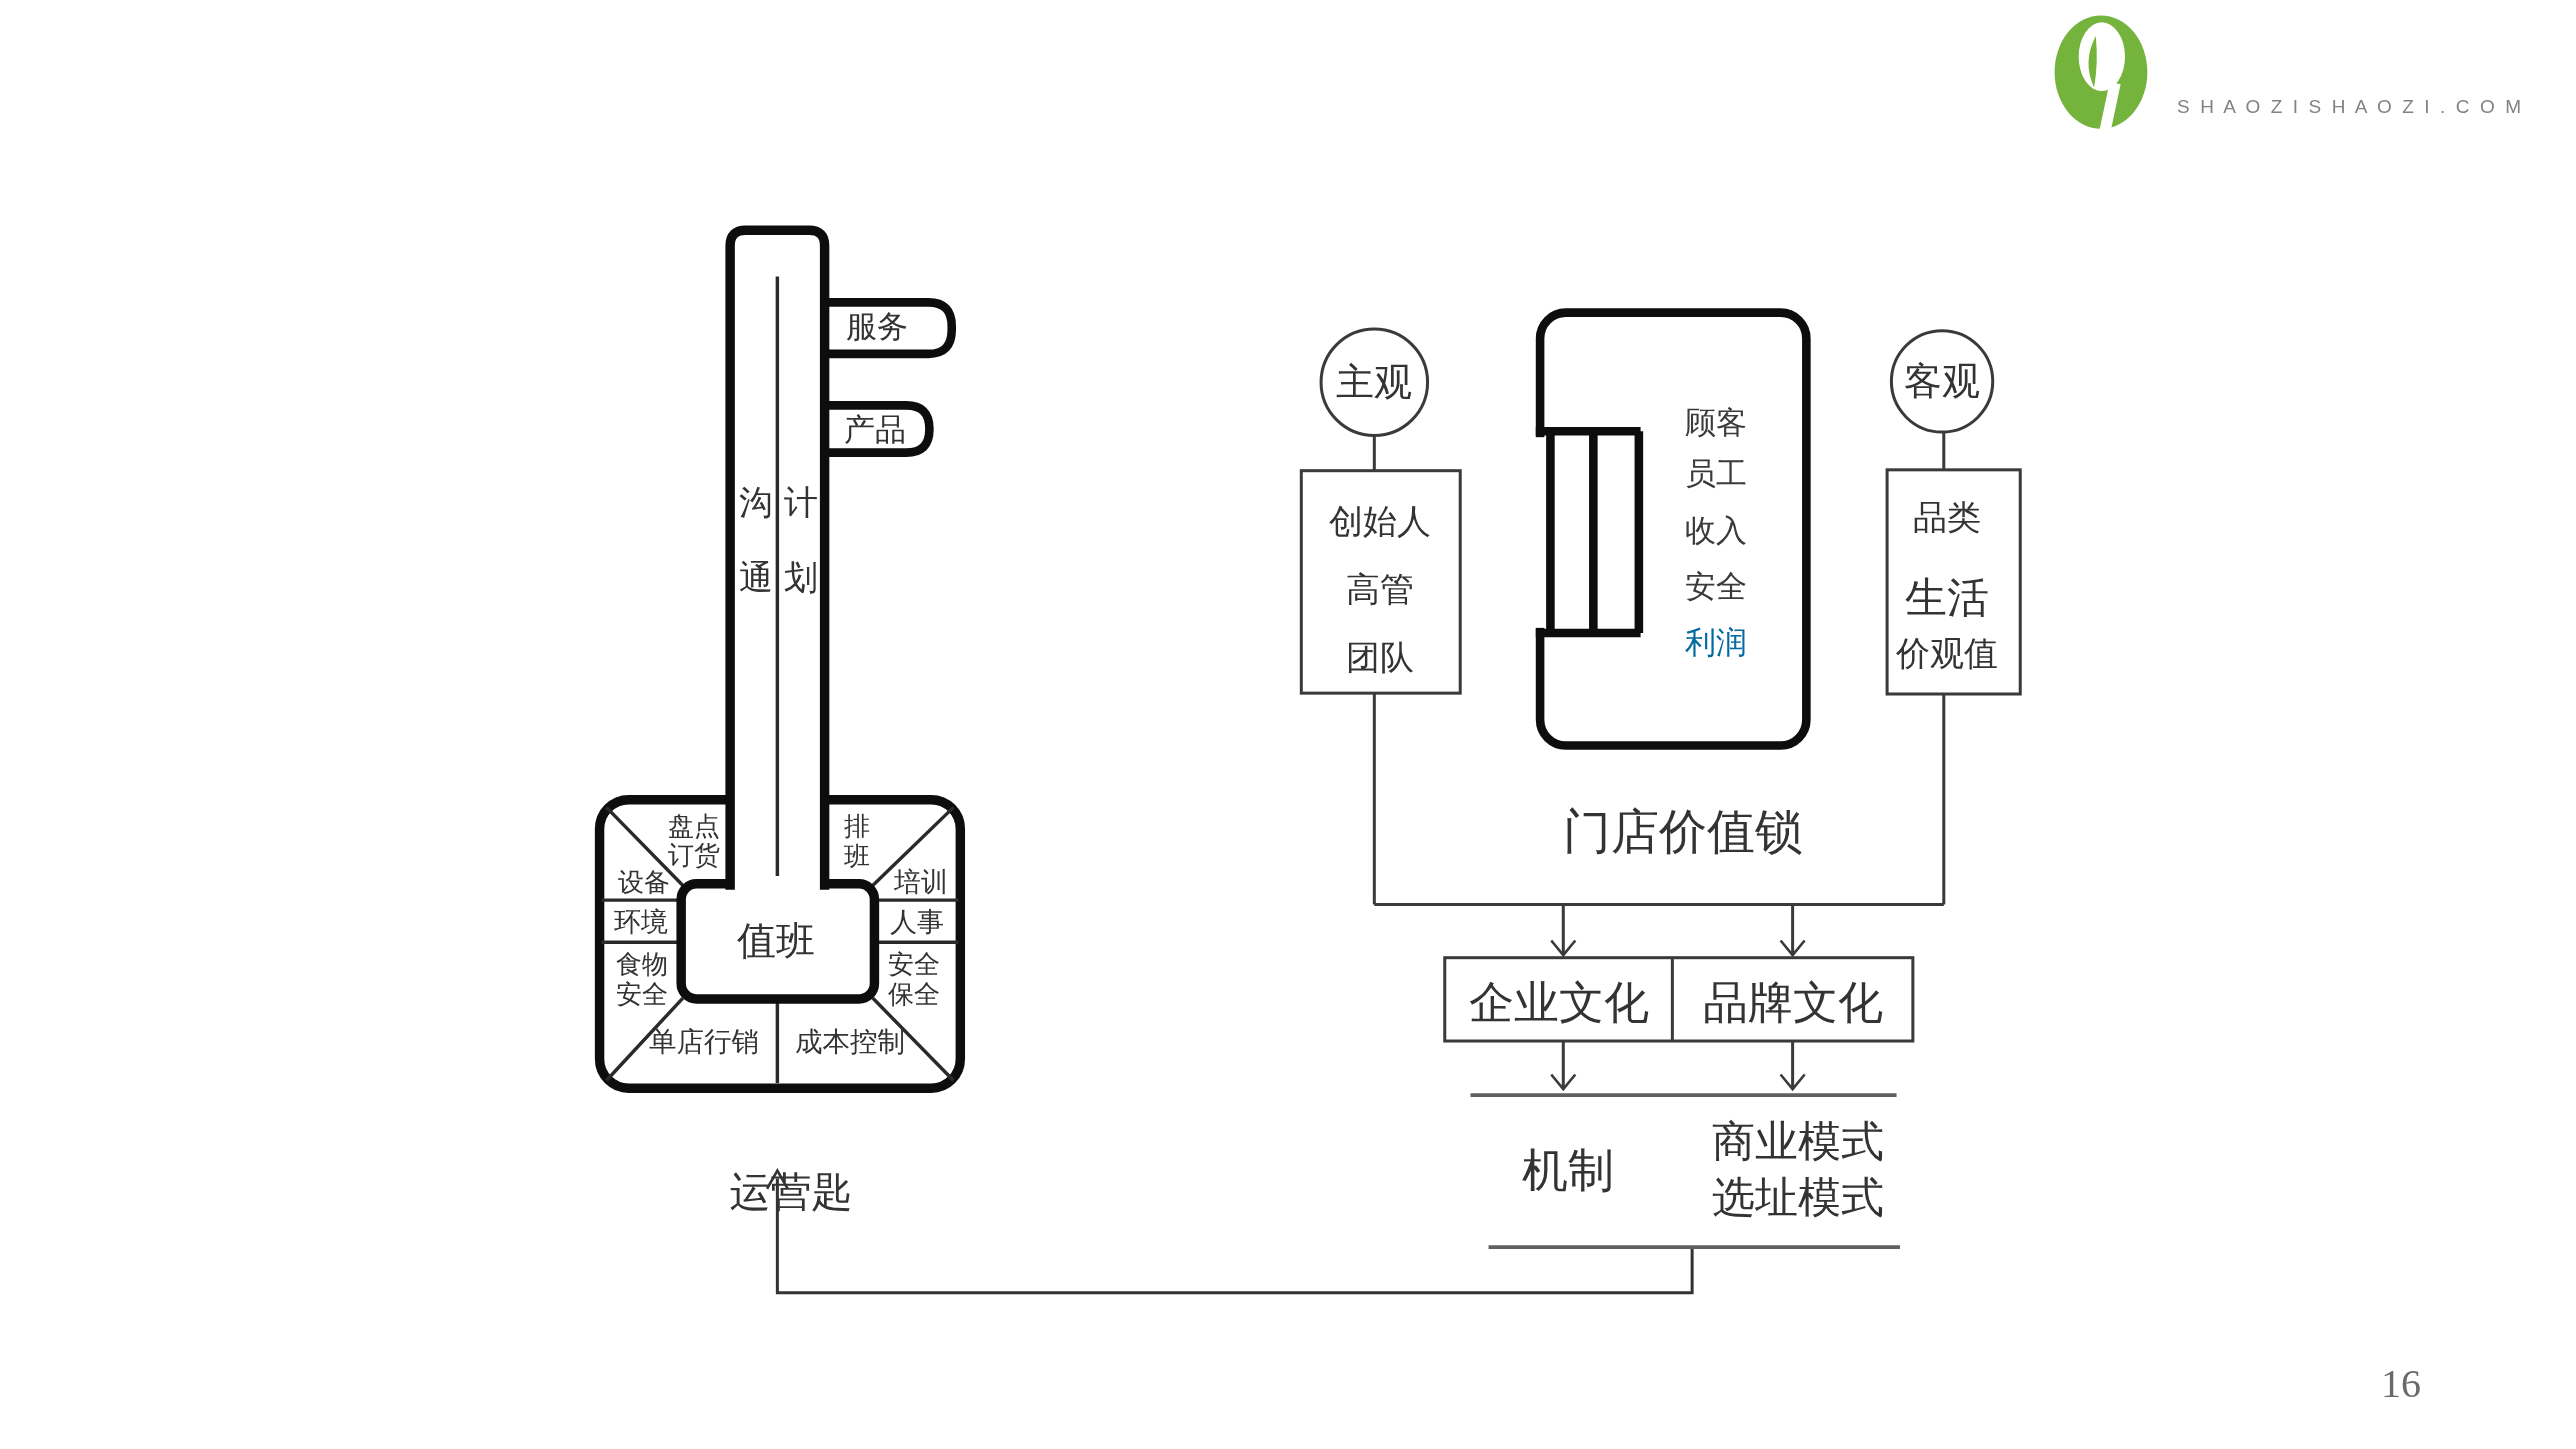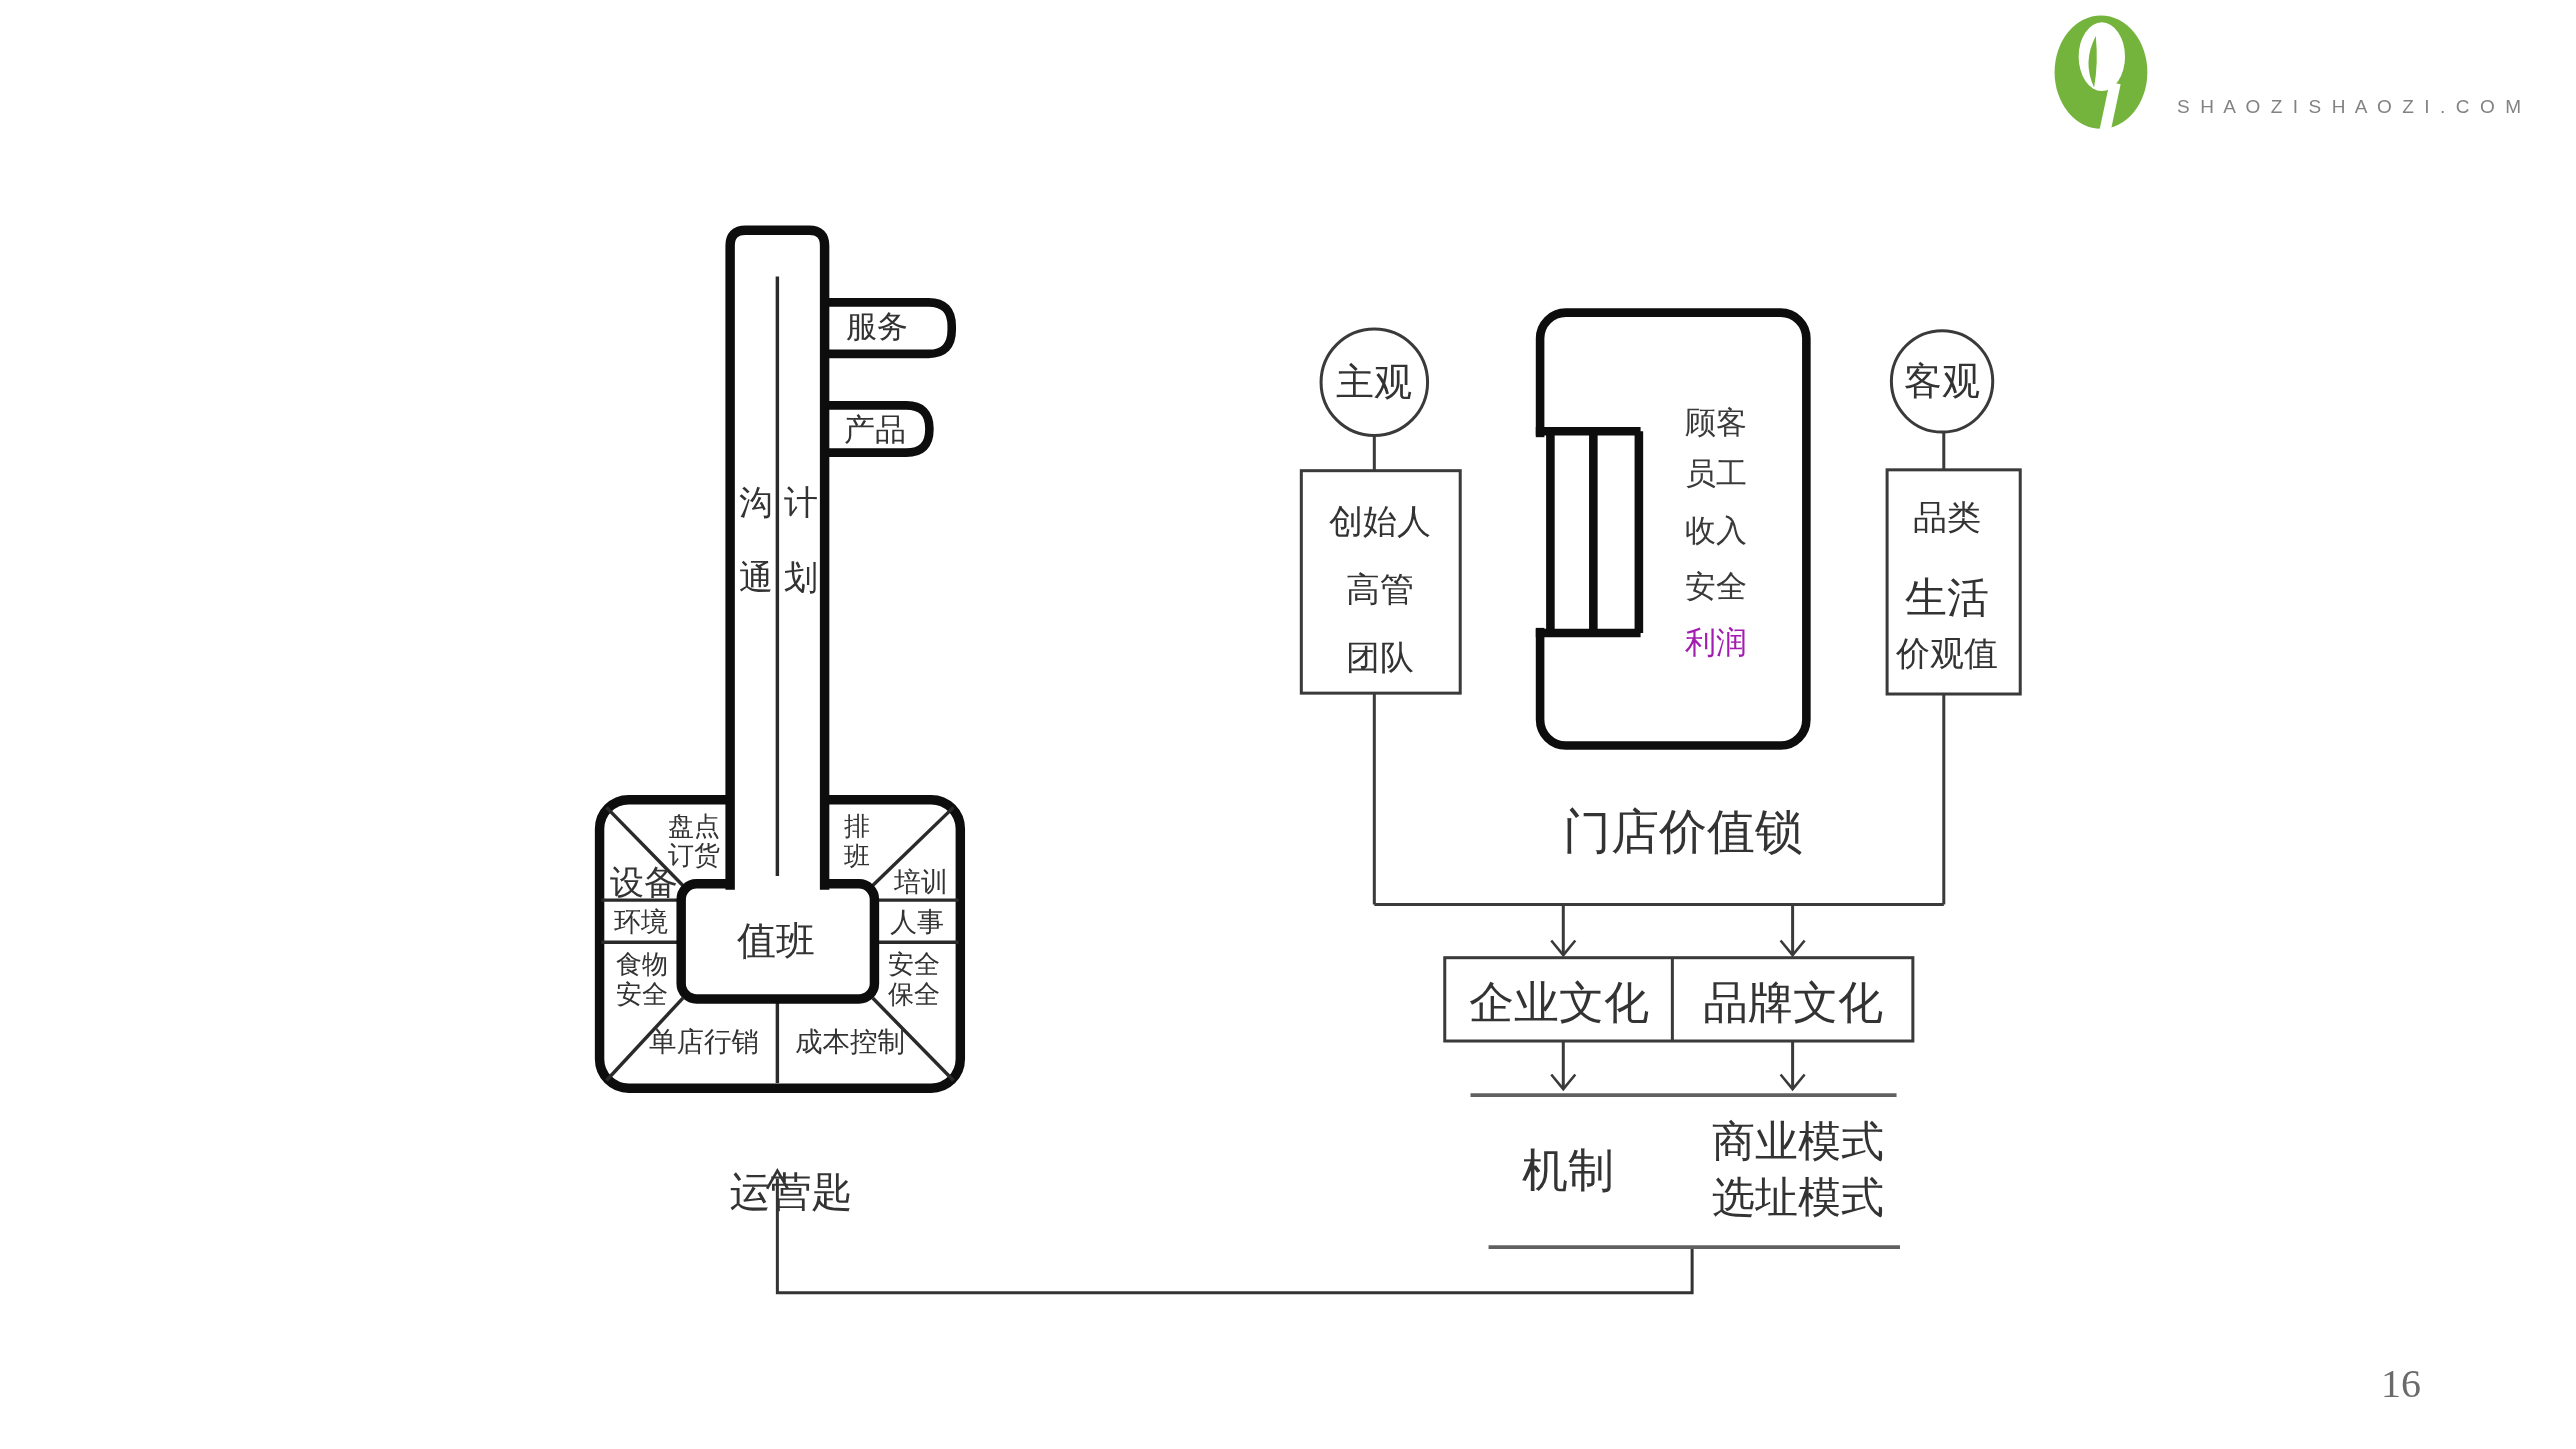--- a/index.html
+++ b/index.html
@@ -100,21 +100,21 @@
 <div class="lbl" style="left:877px;top:326px;font-size:31px;">服务</div>
 <div class="lbl" style="left:875px;top:429px;font-size:31px;">产品</div>
 <div class="lbl" style="left:756px;top:502px;font-size:34px;">沟</div>
 <div class="lbl" style="left:756px;top:577px;font-size:34px;">通</div>
 <div class="lbl" style="left:801px;top:502px;font-size:34px;">计</div>
 <div class="lbl" style="left:801px;top:577px;font-size:34px;">划</div>
 <div class="lbl" style="left:694px;top:826px;font-size:26px;">盘点</div>
 <div class="lbl" style="left:694px;top:855px;font-size:26px;">订货</div>
 <div class="lbl" style="left:857px;top:826px;font-size:26px;">排</div>
 <div class="lbl" style="left:857px;top:856px;font-size:26px;">班</div>
-<div class="lbl" style="left:644px;top:882px;font-size:34px;">设备</div>
+<div class="lbl" style="left:644px;top:882px;font-size:26px;">设备</div>
 <div class="lbl" style="left:641px;top:922px;font-size:27px;">环境</div>
 <div class="lbl" style="left:642px;top:964px;font-size:26px;">食物</div>
 <div class="lbl" style="left:642px;top:994px;font-size:26px;">安全</div>
 <div class="lbl" style="left:921px;top:882px;font-size:27px;">培训</div>
 <div class="lbl" style="left:917px;top:922px;font-size:27px;">人事</div>
 <div class="lbl" style="left:914px;top:964px;font-size:26px;">安全</div>
 <div class="lbl" style="left:914px;top:994px;font-size:26px;">保全</div>
 <div class="lbl" style="left:704px;top:1042px;font-size:27.5px;">单店行销</div>
 <div class="lbl" style="left:850px;top:1042px;font-size:27.5px;">成本控制</div>
 <div class="lbl" style="left:776px;top:940px;font-size:39px;">值班</div>
@@ -125,21 +125,21 @@
 <div class="lbl" style="left:1380px;top:521px;font-size:34px;">创始人</div>
 <div class="lbl" style="left:1380px;top:589px;font-size:34px;">高管</div>
 <div class="lbl" style="left:1380px;top:657px;font-size:34px;">团队</div>
 <div class="lbl" style="left:1947px;top:517px;font-size:34px;">品类</div>
 <div class="lbl" style="left:1947px;top:586px;font-size:42px;margin-top:12px;">生活</div>
 <div class="lbl" style="left:1947px;top:653px;font-size:34px;">价观值</div>
 <div class="lbl" style="left:1716px;top:422px;font-size:31px;color:#3a3a3a;">顾客</div>
 <div class="lbl" style="left:1716px;top:473px;font-size:31px;color:#3a3a3a;">员工</div>
 <div class="lbl" style="left:1716px;top:530px;font-size:31px;color:#3a3a3a;">收入</div>
 <div class="lbl" style="left:1716px;top:586px;font-size:31px;color:#3a3a3a;">安全</div>
-<div class="lbl" style="left:1716px;top:642px;font-size:31px;color:#a21caf;">利润</div>
+<div class="lbl" style="left:1716px;top:642px;font-size:31px;color:#0369a1;">利润</div>
 <div class="lbl" style="left:1683px;top:832px;font-size:48px;">门店价值锁</div>
 <div class="lbl" style="left:1559px;top:1002px;font-size:45px;">企业文化</div>
 <div class="lbl" style="left:1793px;top:1002px;font-size:45px;">品牌文化</div>
 <div class="lbl" style="left:1568px;top:1170px;font-size:46px;">机制</div>
 <div class="lbl" style="left:1798px;top:1141px;font-size:43px;">商业模式</div>
 <div class="lbl" style="left:1798px;top:1197px;font-size:43px;">选址模式</div>
 
 </div>
 
 

